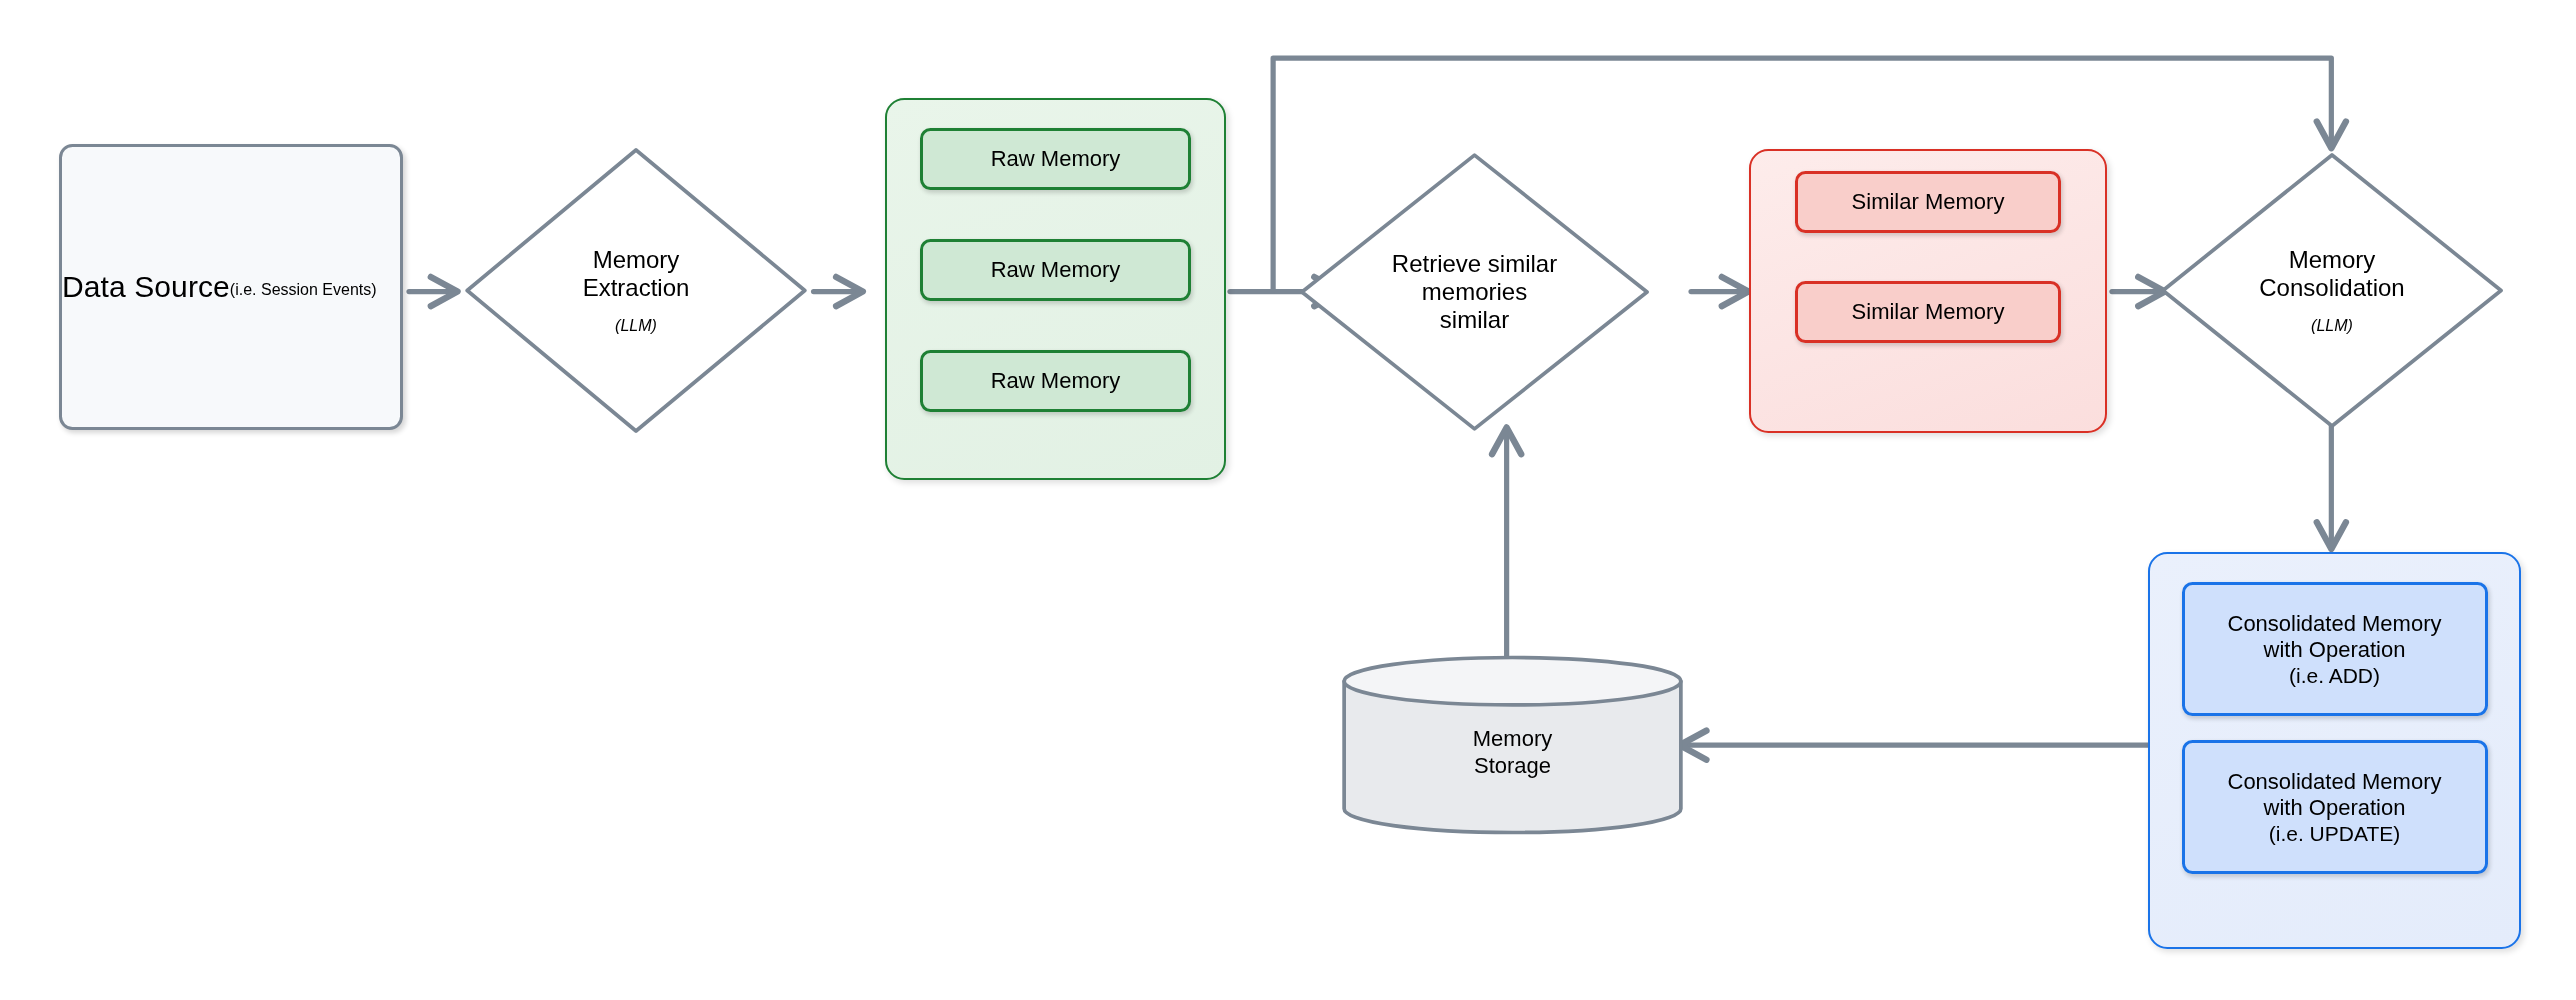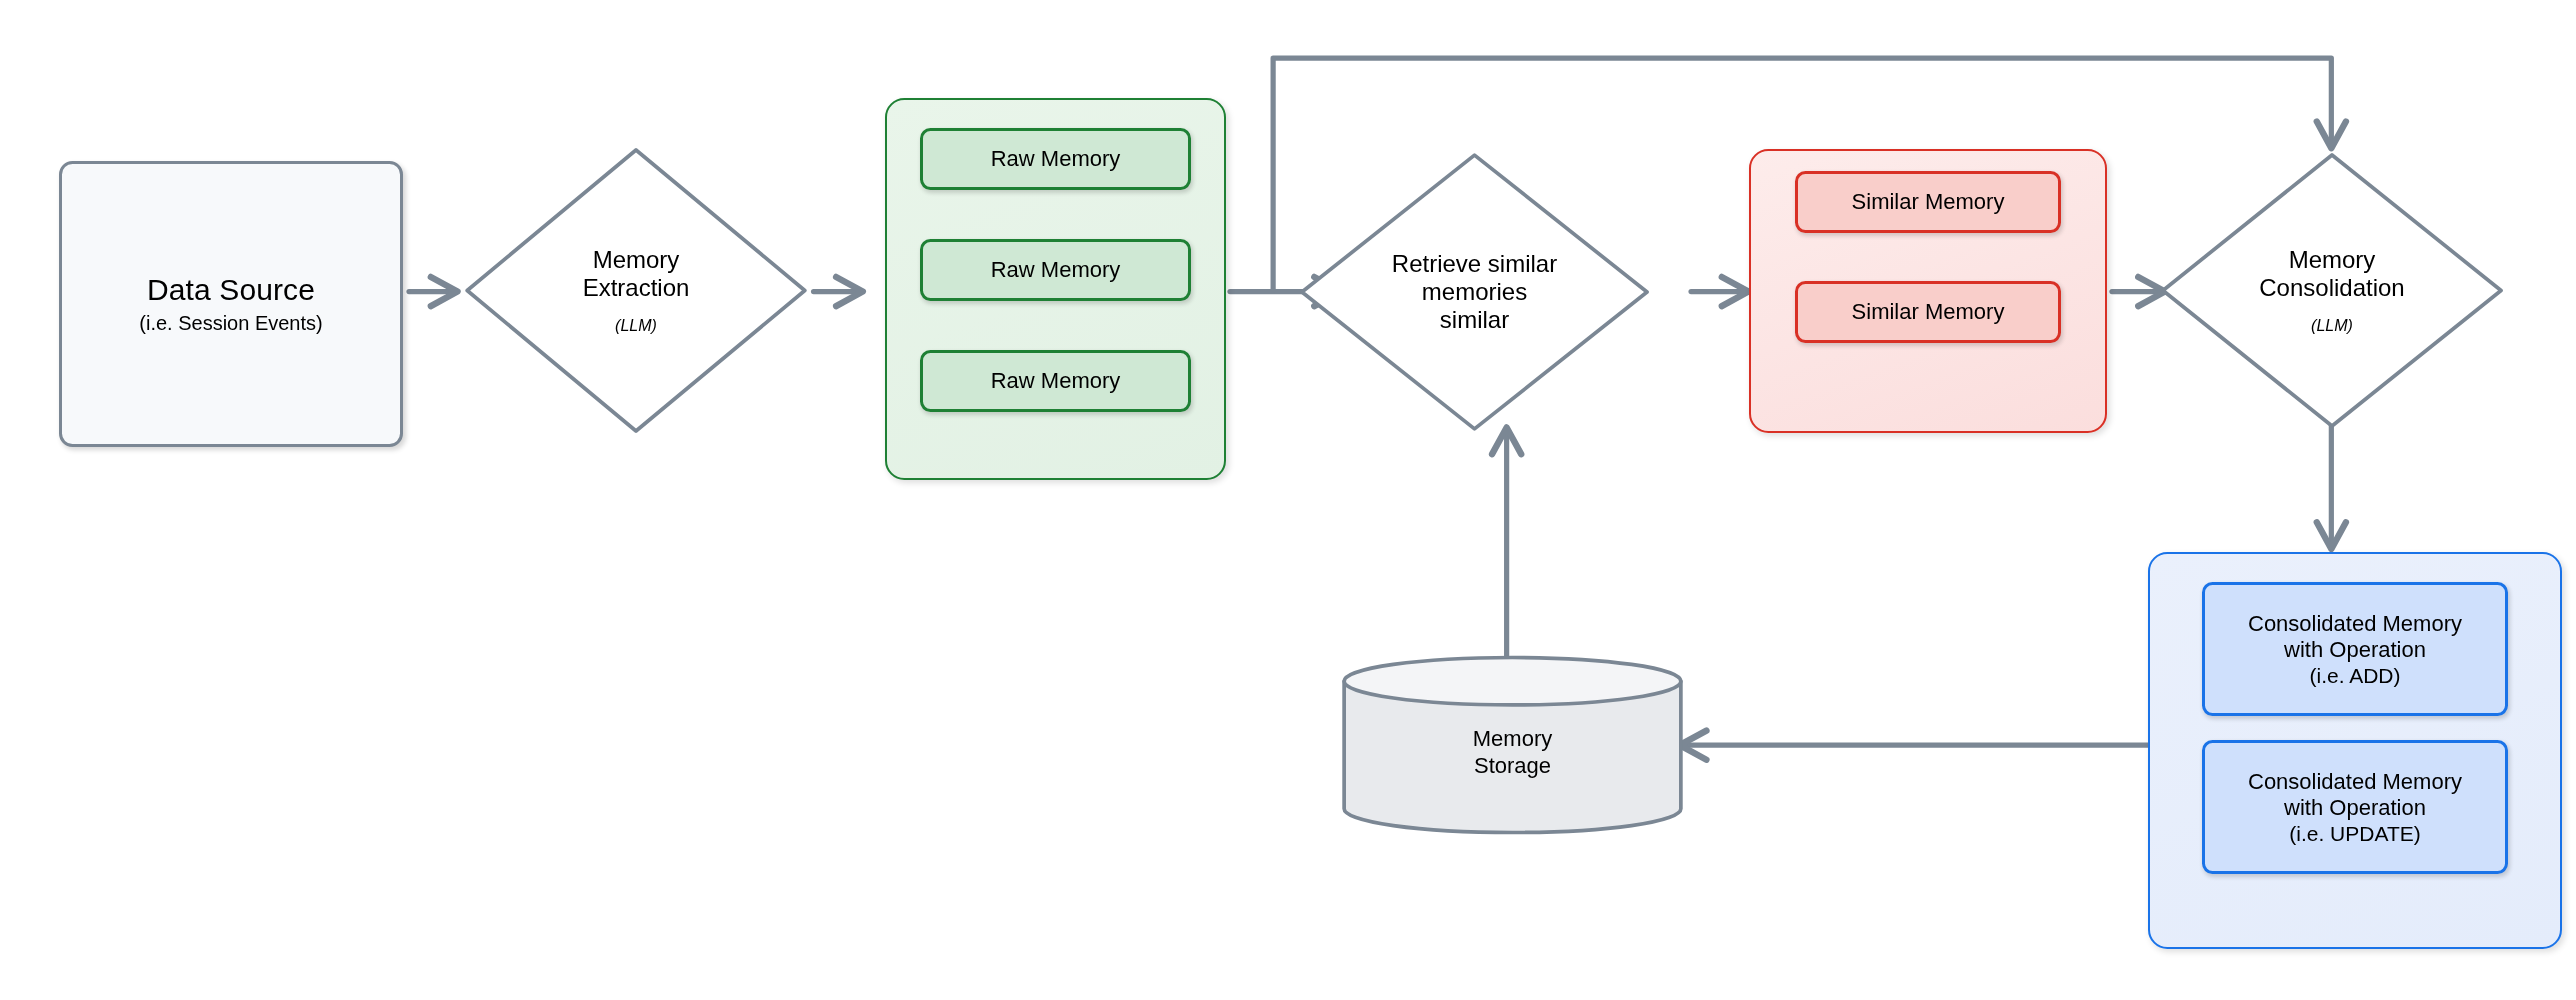--- a/index.html
+++ b/index.html
@@ -32,34 +32,31 @@
     box-sizing: border-box;
   }
 
   
   .rect-node {
     background: #f7f9fb;
     border: 3.7px solid #7b8794;
     border-radius: 13.4px;
     box-shadow: 2.2px 3px 5.2px rgba(0,0,0,0.16);
     display: flex;
-    flex-direction: column;
-    align-items: center;
-    justify-content: center;
+    align-items: center;
     text-align: center;
     color: #000000;
-    margin-top: 17px;
   }
   .rect-node .title {
     font-size: 30px;
     line-height: 1.12;
     letter-spacing: 0.1px;
   }
   .rect-node .sub {
-    font-size: 20px;
+    font-size: 16px;
     line-height: 1.2;
     margin-top: 4.5px;
   }
 
   
   .diamond-wrap {
     position: absolute;
   }
   .diamond-wrap svg {
     position: absolute;
@@ -257,21 +254,21 @@
     <svg width="350" height="283" viewBox="0 0 470 380">
       <path d="M 235 8 L 462 190 L 235 372 L 8 190 Z" fill="#ffffff" stroke="#7b8794" stroke-width="5" stroke-linejoin="round"></path>
     </svg>
     <div class="diamond-label">
       <div class="l1">Memory</div>
       <div class="l1">Consolidation</div>
       <div class="l2">(LLM)</div>
     </div>
   </div>
 
-  <div class="group blue" style="left:2148px; top:552px; width:414px; height:397px; padding:18px 30px;">
+  <div class="group blue" style="left:2148px; top:552px; width:373px; height:397px; padding:18px 30px;">
     <div class="card blue" style="width:306px; height:134px; margin-top:10.4px;">
       <div class="cmain">Consolidated Memory</div>
       <div class="cmain">with Operation</div>
       <div class="csub">(i.e. ADD)</div>
     </div>
     <div class="card blue" style="width:306px; height:134px; margin-top:24px;">
       <div class="cmain">Consolidated Memory</div>
       <div class="cmain">with Operation</div>
       <div class="csub">(i.e. UPDATE)</div>
     </div>

